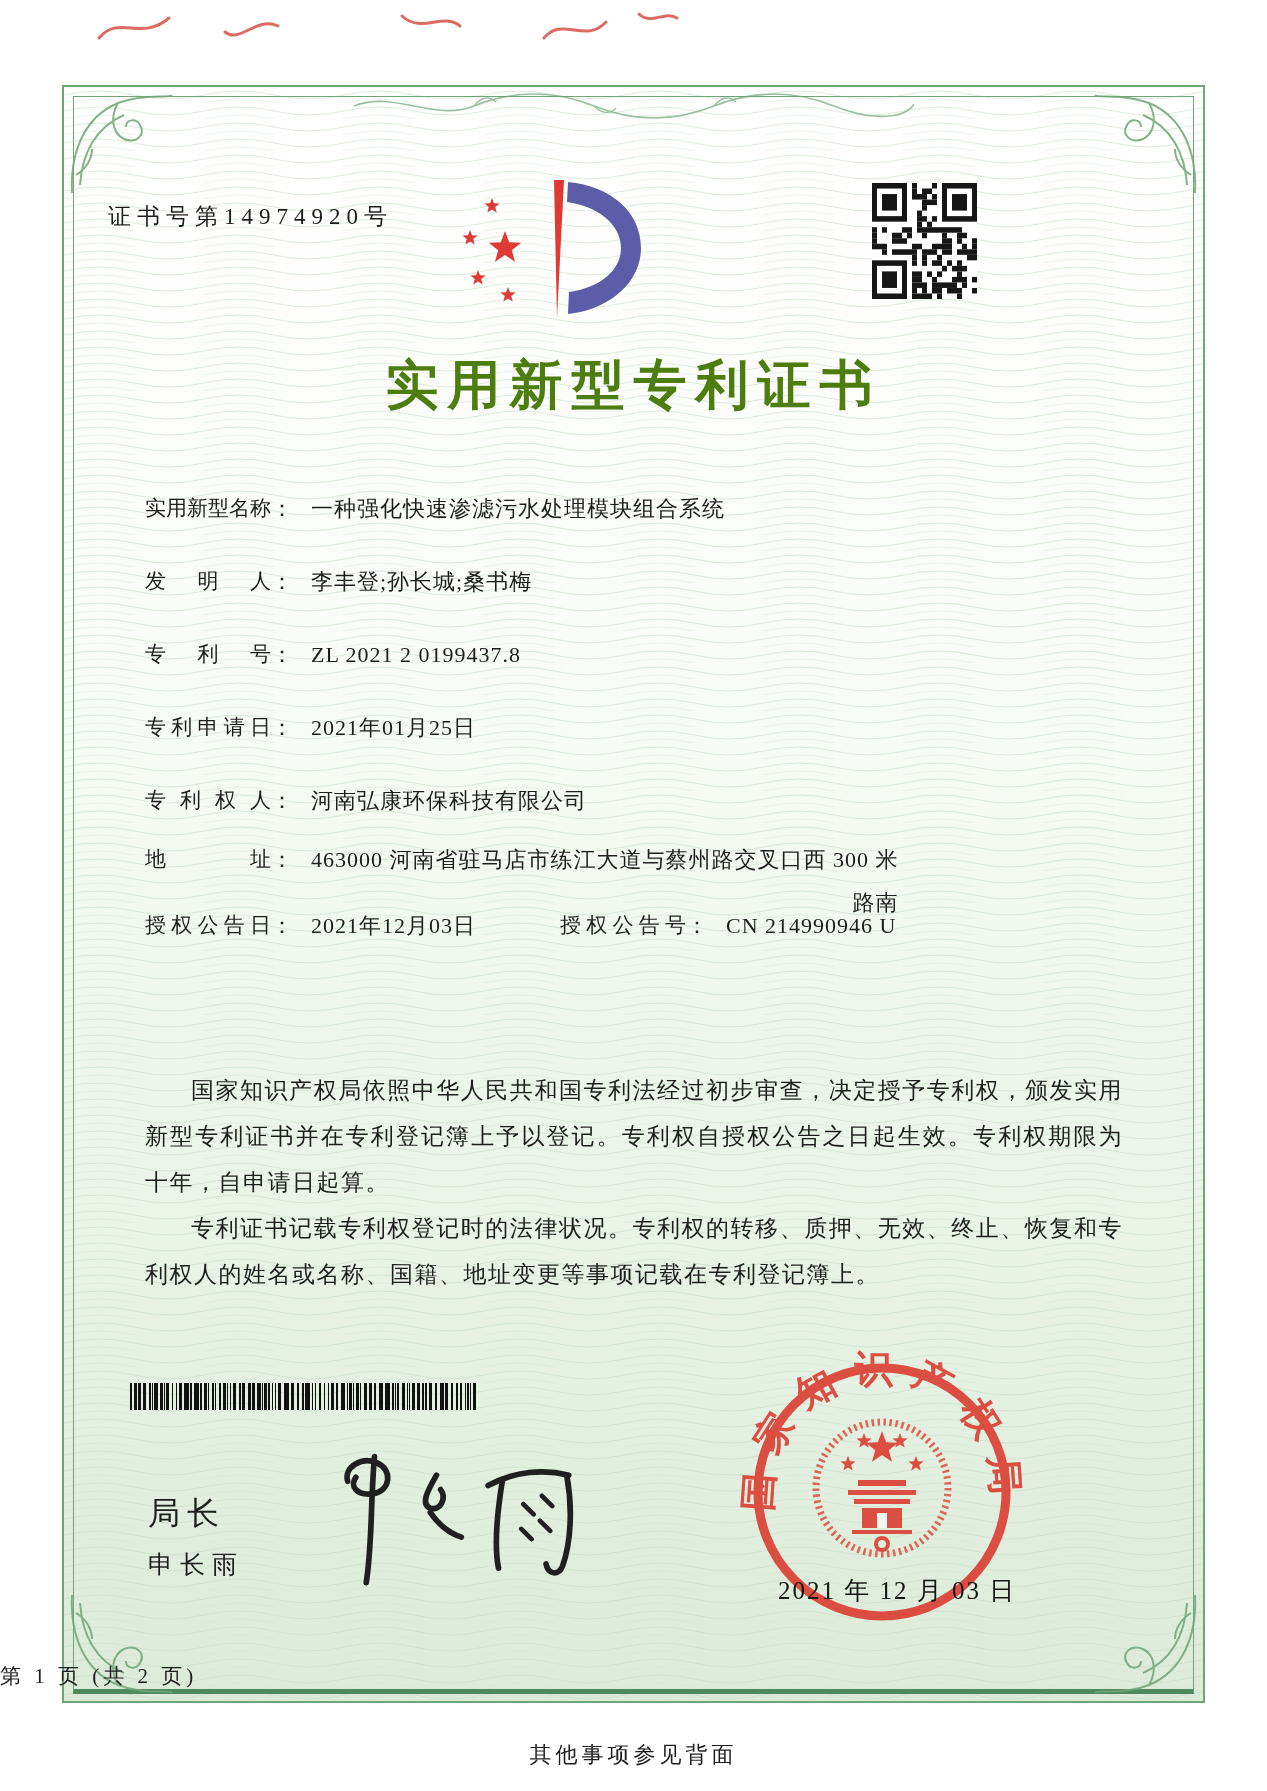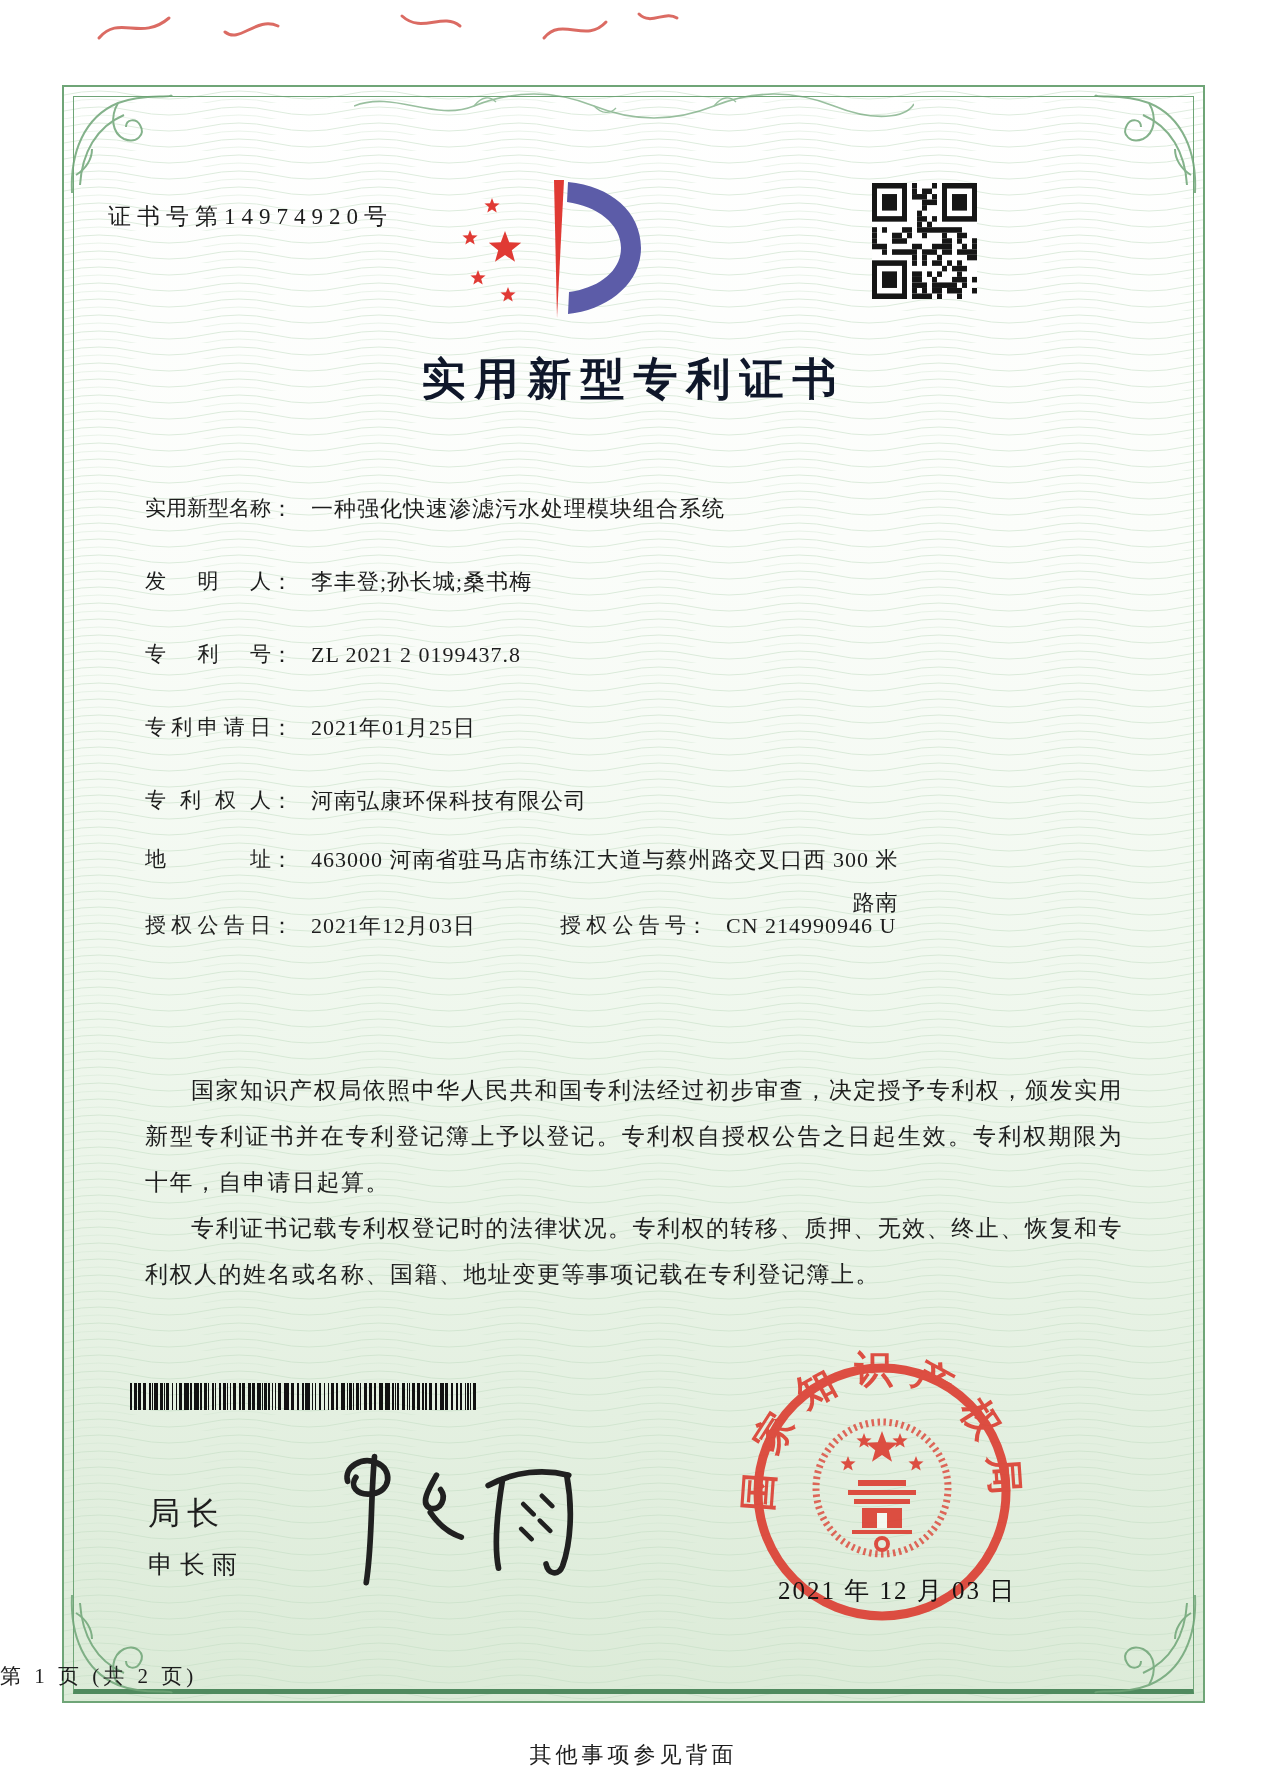--- a/index.html
+++ b/index.html
@@ -26,21 +26,21 @@
   .top-ornament{position:absolute;left:50%;transform:translateX(-50%);top:88px;
           stroke:var(--green);fill:none;opacity:.7;}
   .redmark{position:absolute;stroke:#cf3a30;fill:none;stroke-width:3;
           stroke-linecap:round;opacity:.75;}
 
   
   .cert-no{position:absolute;left:108px;top:182px;font-size:23px;letter-spacing:6px;color:var(--ink);margin-top:19px;}
   .logo{position:absolute;left:455px;top:176px;width:190px;height:150px;}
   .qr{position:absolute;left:872px;top:183px;width:105px;height:116px;}
   .title{position:absolute;left:0;right:0;top:350px;text-align:center;
-         font-size:44px;font-weight:700;letter-spacing:9px;color:#0f172a;}
+         font-size:53px;font-weight:700;letter-spacing:9px;color:#4d7c0f;}
 
   
   .frow{position:absolute;left:145px;font-size:22px;color:var(--ink);white-space:nowrap;}
   .flabel{display:inline-block;width:126px;font-size:21px;text-align:justify;text-align-last:justify;vertical-align:top;}
   .fcolon{display:inline-block;vertical-align:top;}
   .fvalue{display:inline-block;margin-left:18px;vertical-align:top;white-space:pre-line;line-height:43px;letter-spacing:1px;text-align:right;}
   .frow,.flabel{line-height:43px;}
   .grant2{position:absolute;left:415px;top:0;white-space:nowrap;}
 
   

